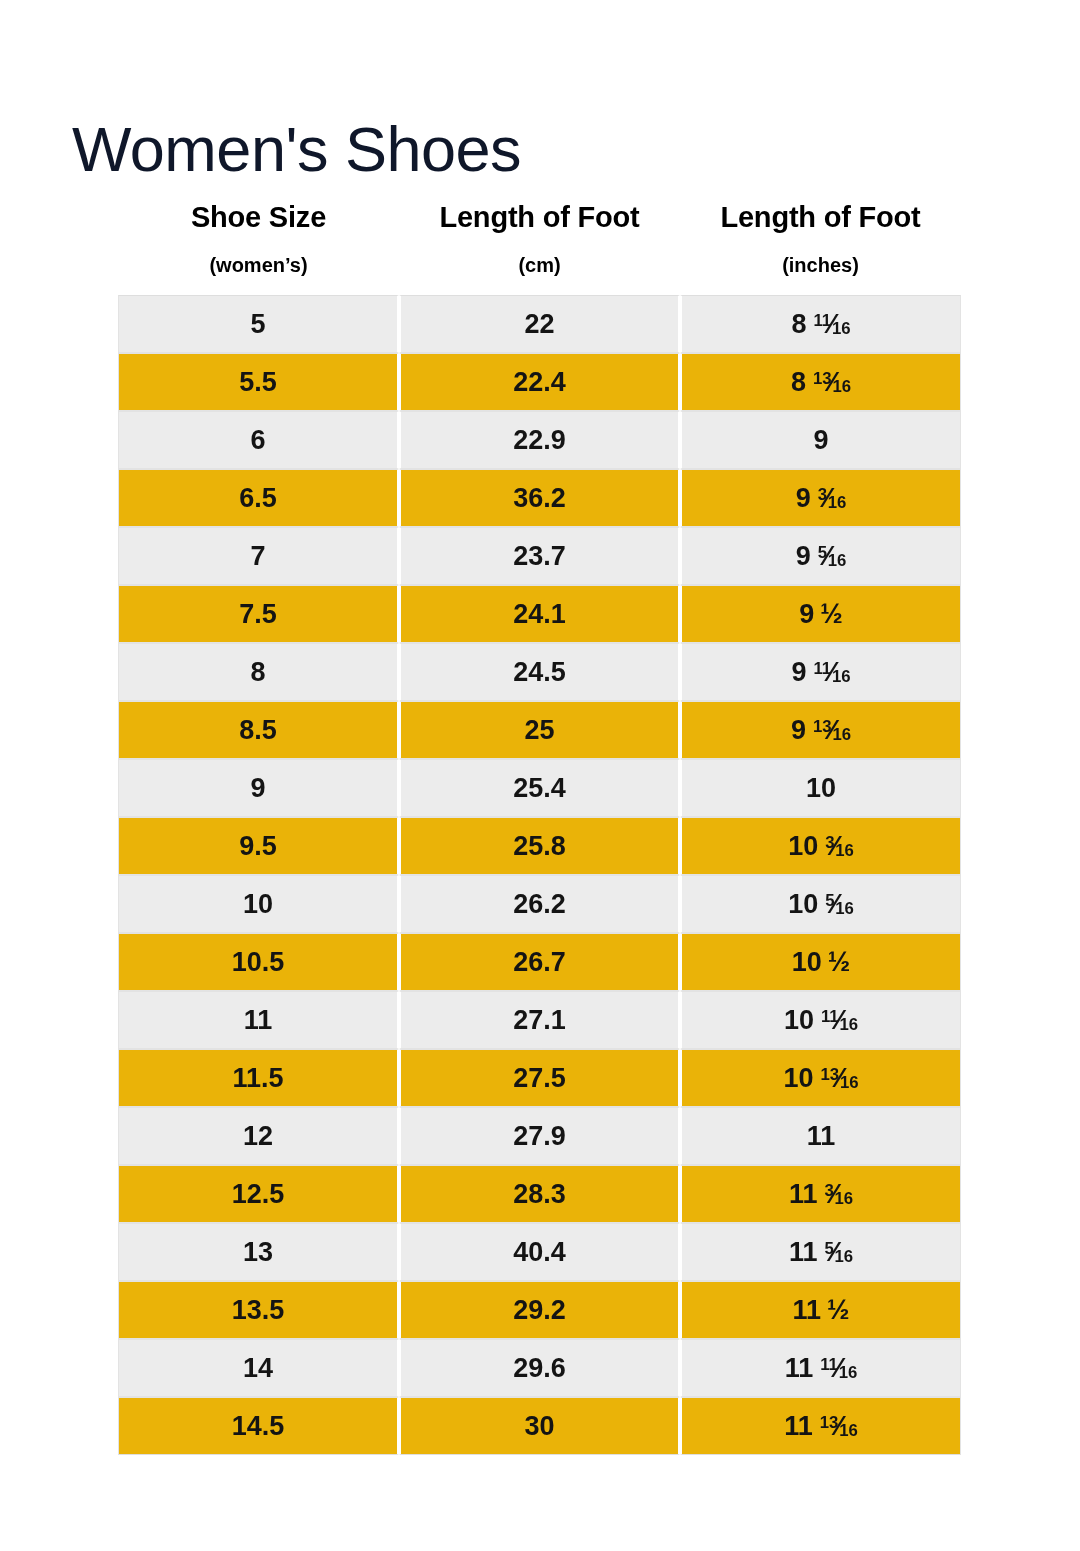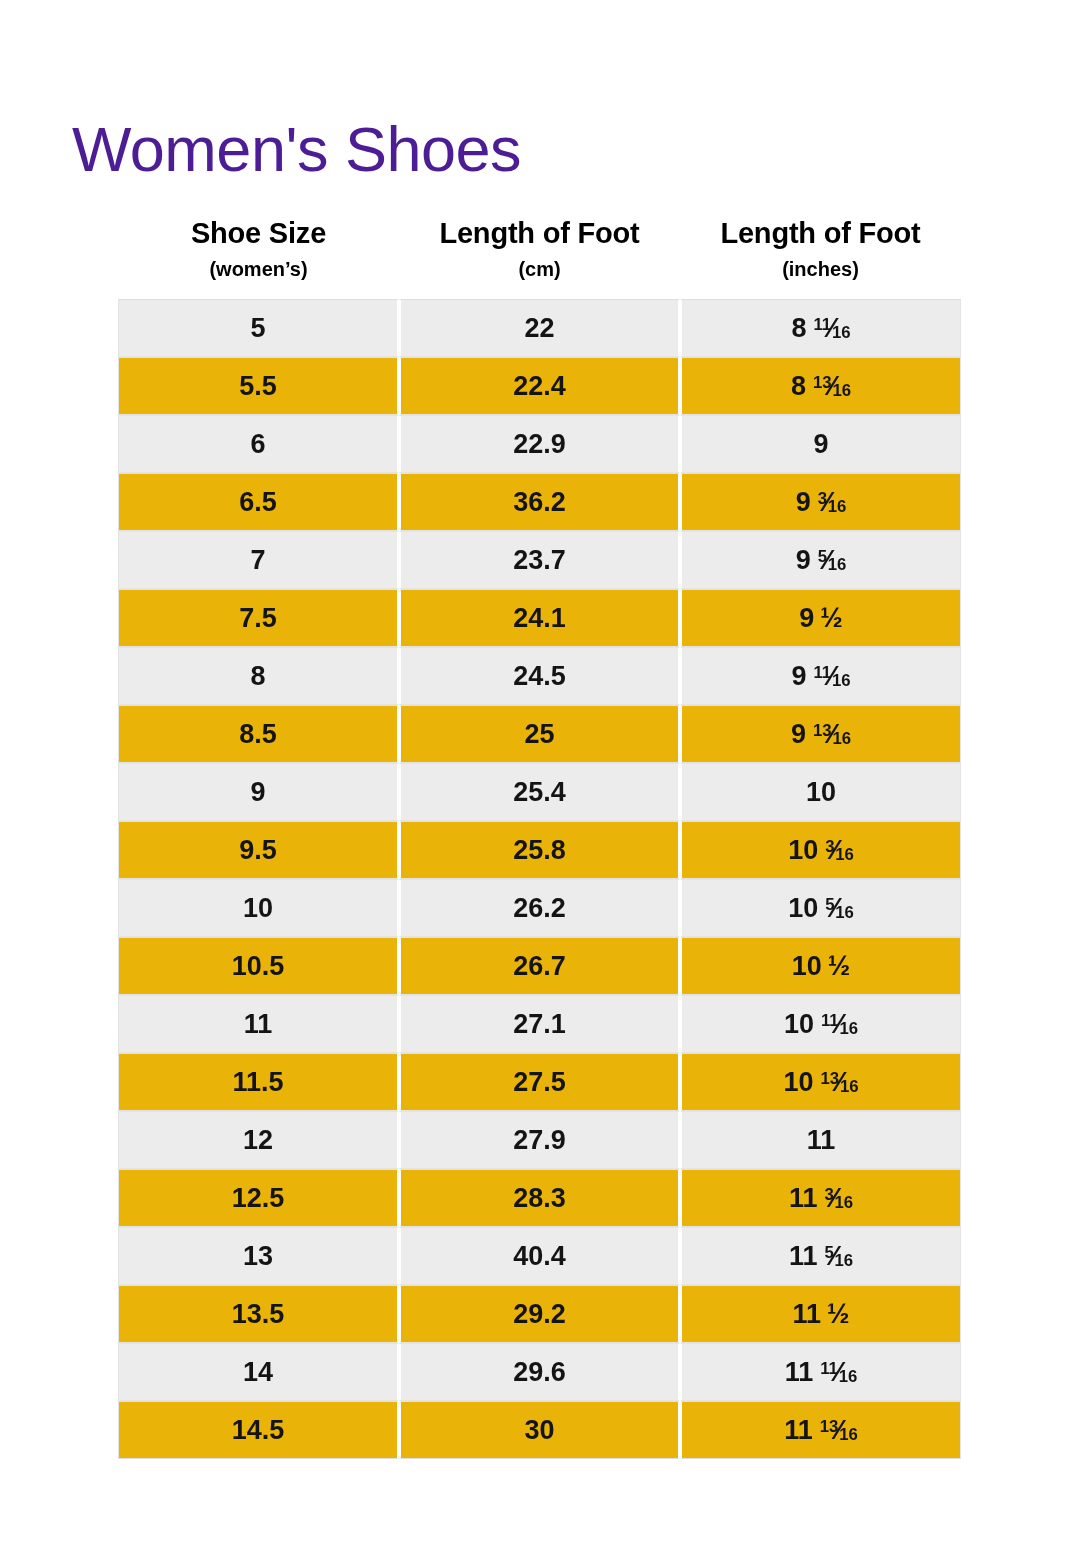--- a/index.html
+++ b/index.html
@@ -25,30 +25,30 @@
   }
 
   
   .chart-title {
     position: absolute;
     left: 72px;
     top: 74px;
     font-size: 63px;
     font-weight: 400;
     letter-spacing: -0.5px;
-    color: #4c1d95;
+    color: #0f172a;
     line-height: 1.05;
     white-space: nowrap;
   }
 
   
   .table-wrap {
     position: absolute;
     left: 118px;
-    top: 216px;
+    top: 200px;
     width: 843px;
   }
 
   table.size-table {
     width: 843px;
     border-collapse: separate;
     border-spacing: 0;
     table-layout: fixed;
   }
 
@@ -73,21 +73,21 @@
     font-weight: bold;
     line-height: 1.18;
     letter-spacing: -0.2px;
     white-space: nowrap;
   }
   .th-sub {
     display: block;
     font-size: 20px;
     font-weight: bold;
     line-height: 1.35;
-    margin-top: 6px;
+    margin-top: 18px;
     white-space: nowrap;
   }
 
   
   tbody td {
     height: 56px;
     text-align: center;
     vertical-align: middle;
     font-size: 27px;
     font-weight: bold;

